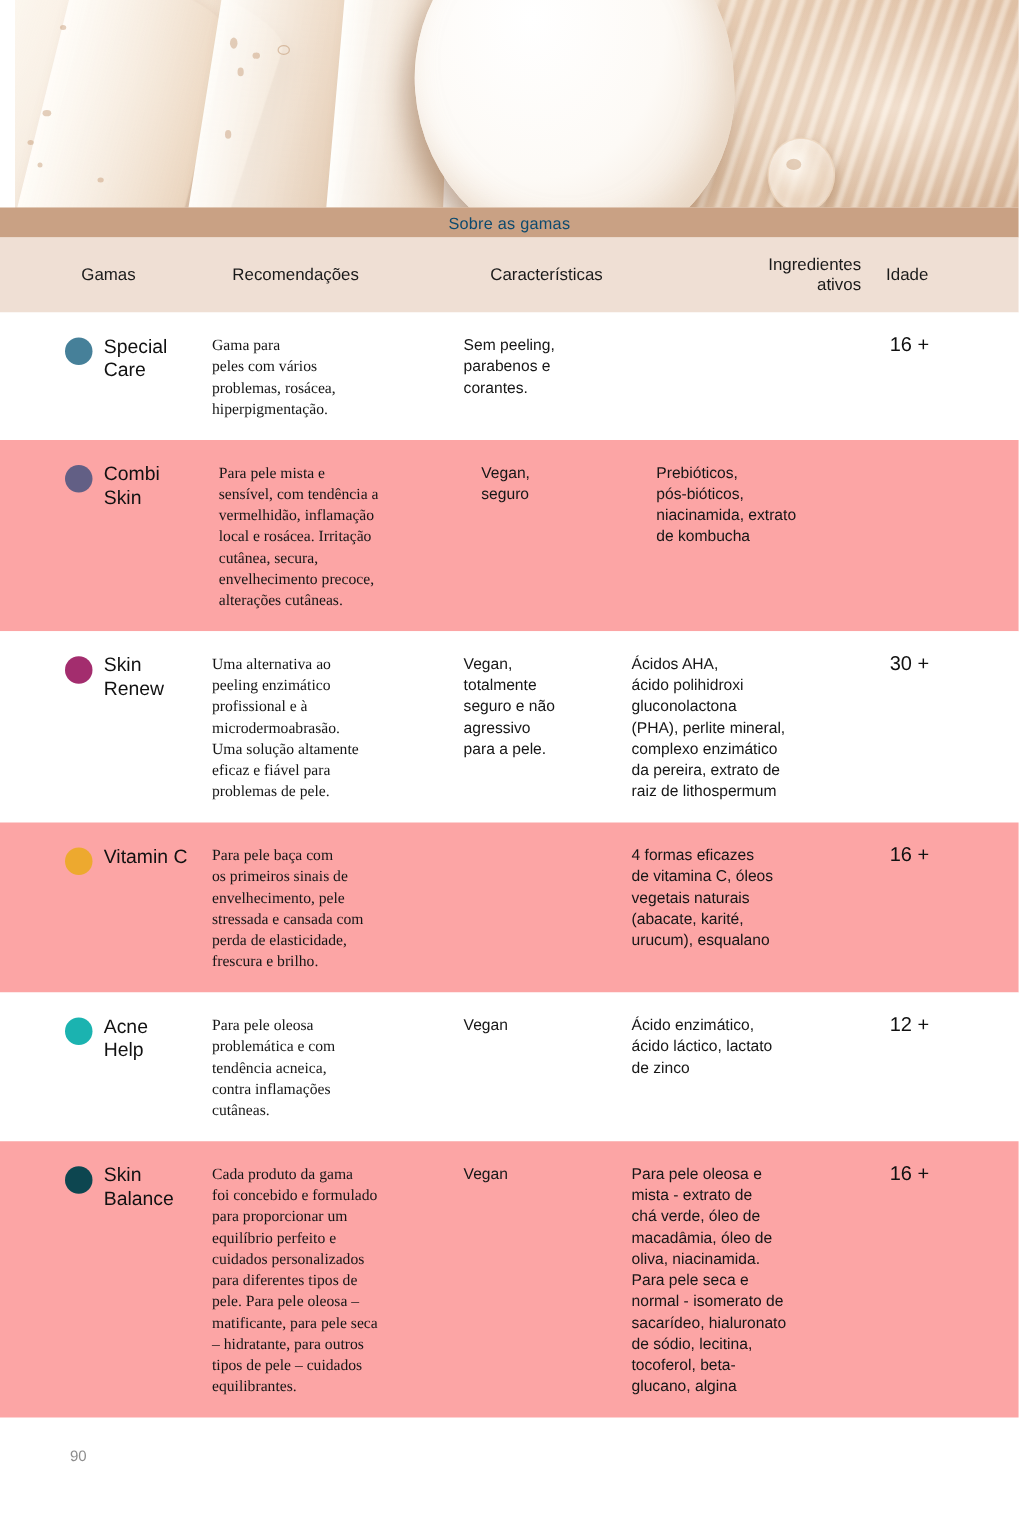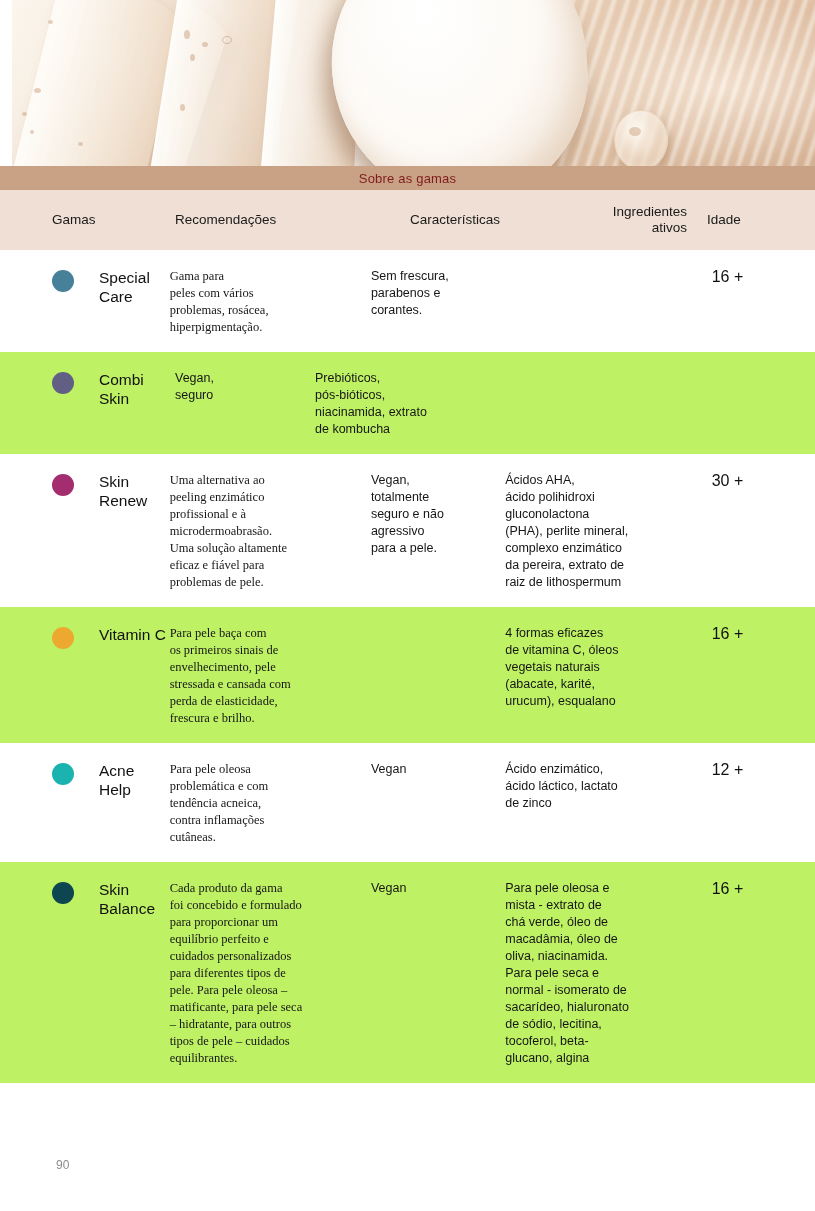--- a/index.html
+++ b/index.html
@@ -71,48 +71,48 @@
     border:1px solid rgba(236,214,190,.7);
   }
   .droplet::after{content:"";position:absolute;left:14px;top:16px;width:12px;height:9px;border-radius:50%;
     background:rgba(197,155,118,.45);}
 
   
   .title-band{
     position:absolute;left:0;top:166px;width:815px;height:24px;
     background:#c9a184;display:flex;align-items:center;justify-content:center;
   }
-  .title-band span{font-size:13px;color:#7f1d1d;letter-spacing:.2px;}
+  .title-band span{font-size:13px;color:#0c4a6e;letter-spacing:.2px;}
 
   
   .table{position:absolute;left:0;top:190px;width:815px;}
   .thead{
     background:#efdfd4;height:60px;position:relative;
   }
   .row{position:relative;}
-  .row.alt{background:#bef264;}
+  .row.alt{background:#fca5a5;}
   .row.plain{background:#ffffff;}
 
   .cells{display:flex;padding:18px 0 16px 0;}
-  .c-gama{width:175px;padding-left:52px;box-sizing:border-box;display:flex;align-items:flex-start;gap:25px;}
+  .c-gama{width:175px;padding-left:52px;box-sizing:border-box;display:flex;align-items:flex-start;gap:9px;}
   .c-rec{width:210px;padding-right:10px;box-sizing:border-box;font-family:Liberation Serif, serif;}
   .c-car{width:140px;padding-right:10px;box-sizing:border-box;}
   .c-ing{width:182px;padding-right:10px;box-sizing:border-box;}
   .c-idade{width:108px;box-sizing:border-box;text-align:left;margin-left:32px;}
 
   .dot{width:22px;height:22px;border-radius:50%;flex:0 0 22px;margin-top:2px;}
   .gname{font-size:15.5px;line-height:19px;color:#111;white-space:pre-line;}
   .body-txt{font-size:12.5px;line-height:17px;color:#161616;white-space:pre-line;}
   .age{font-size:16px;line-height:18px;color:#111;}
 
   
-  .hcells{display:flex;height:60px;align-items:center;}
+  .hcells{display:flex;height:60px;align-items:center;padding-left:13px;}
   .h-gama{width:175px;padding-left:52px;box-sizing:border-box;}
   .h-rec{width:210px;box-sizing:border-box;}
-  .h-car{width:140px;box-sizing:border-box;text-align:center;}
+  .h-car{width:140px;box-sizing:border-box;}
   .h-ing{width:182px;box-sizing:border-box;text-align:right;padding-right:20px;}
   .h-idade{width:108px;box-sizing:border-box;}
   .hlabel{font-size:13.5px;color:#1a1a1a;line-height:16px;white-space:pre-line;}
 
   
   .pagenum{
     position:absolute;left:56px;top:1158px;font-size:12px;color:#8d8d8d;
   }
 </style>
 </head>
@@ -176,40 +176,49 @@
           <div class="gname">Special
 Care</div>
         </div>
         <div class="c-rec">
             <div class="body-txt">Gama para
 peles com vários
 problemas, rosácea,
 hiperpigmentação.</div>
           </div>
         <div class="c-car">
-            <div class="body-txt">Sem frescura,
+            <div class="body-txt">Sem peeling,
 parabenos e
 corantes.</div>
           </div>
         <div class="c-ing">
             <div class="body-txt"></div>
           </div>
         <div class="c-idade">
             <div class="age">16 +</div>
           </div>
       </div>
     </div>
 
     <div class="row alt">
       <div class="cells">
         <div class="c-gama">
           <div class="dot" style="background:#625f85"></div>
           <div class="gname">Combi
 Skin</div>
         </div>
+        <div class="c-rec">
+            <div class="body-txt">Para pele mista e
+sensível, com tendência a
+vermelhidão, inflamação
+local e rosácea. Irritação
+cutânea, secura,
+envelhecimento precoce,
+alterações cutâneas.</div>
+          </div>
         <div class="c-car">
             <div class="body-txt">Vegan,
 seguro</div>
           </div>
         <div class="c-ing">
             <div class="body-txt">Prebióticos,
 pós-bióticos,
 niacinamida, extrato
 de kombucha</div>
           </div>

